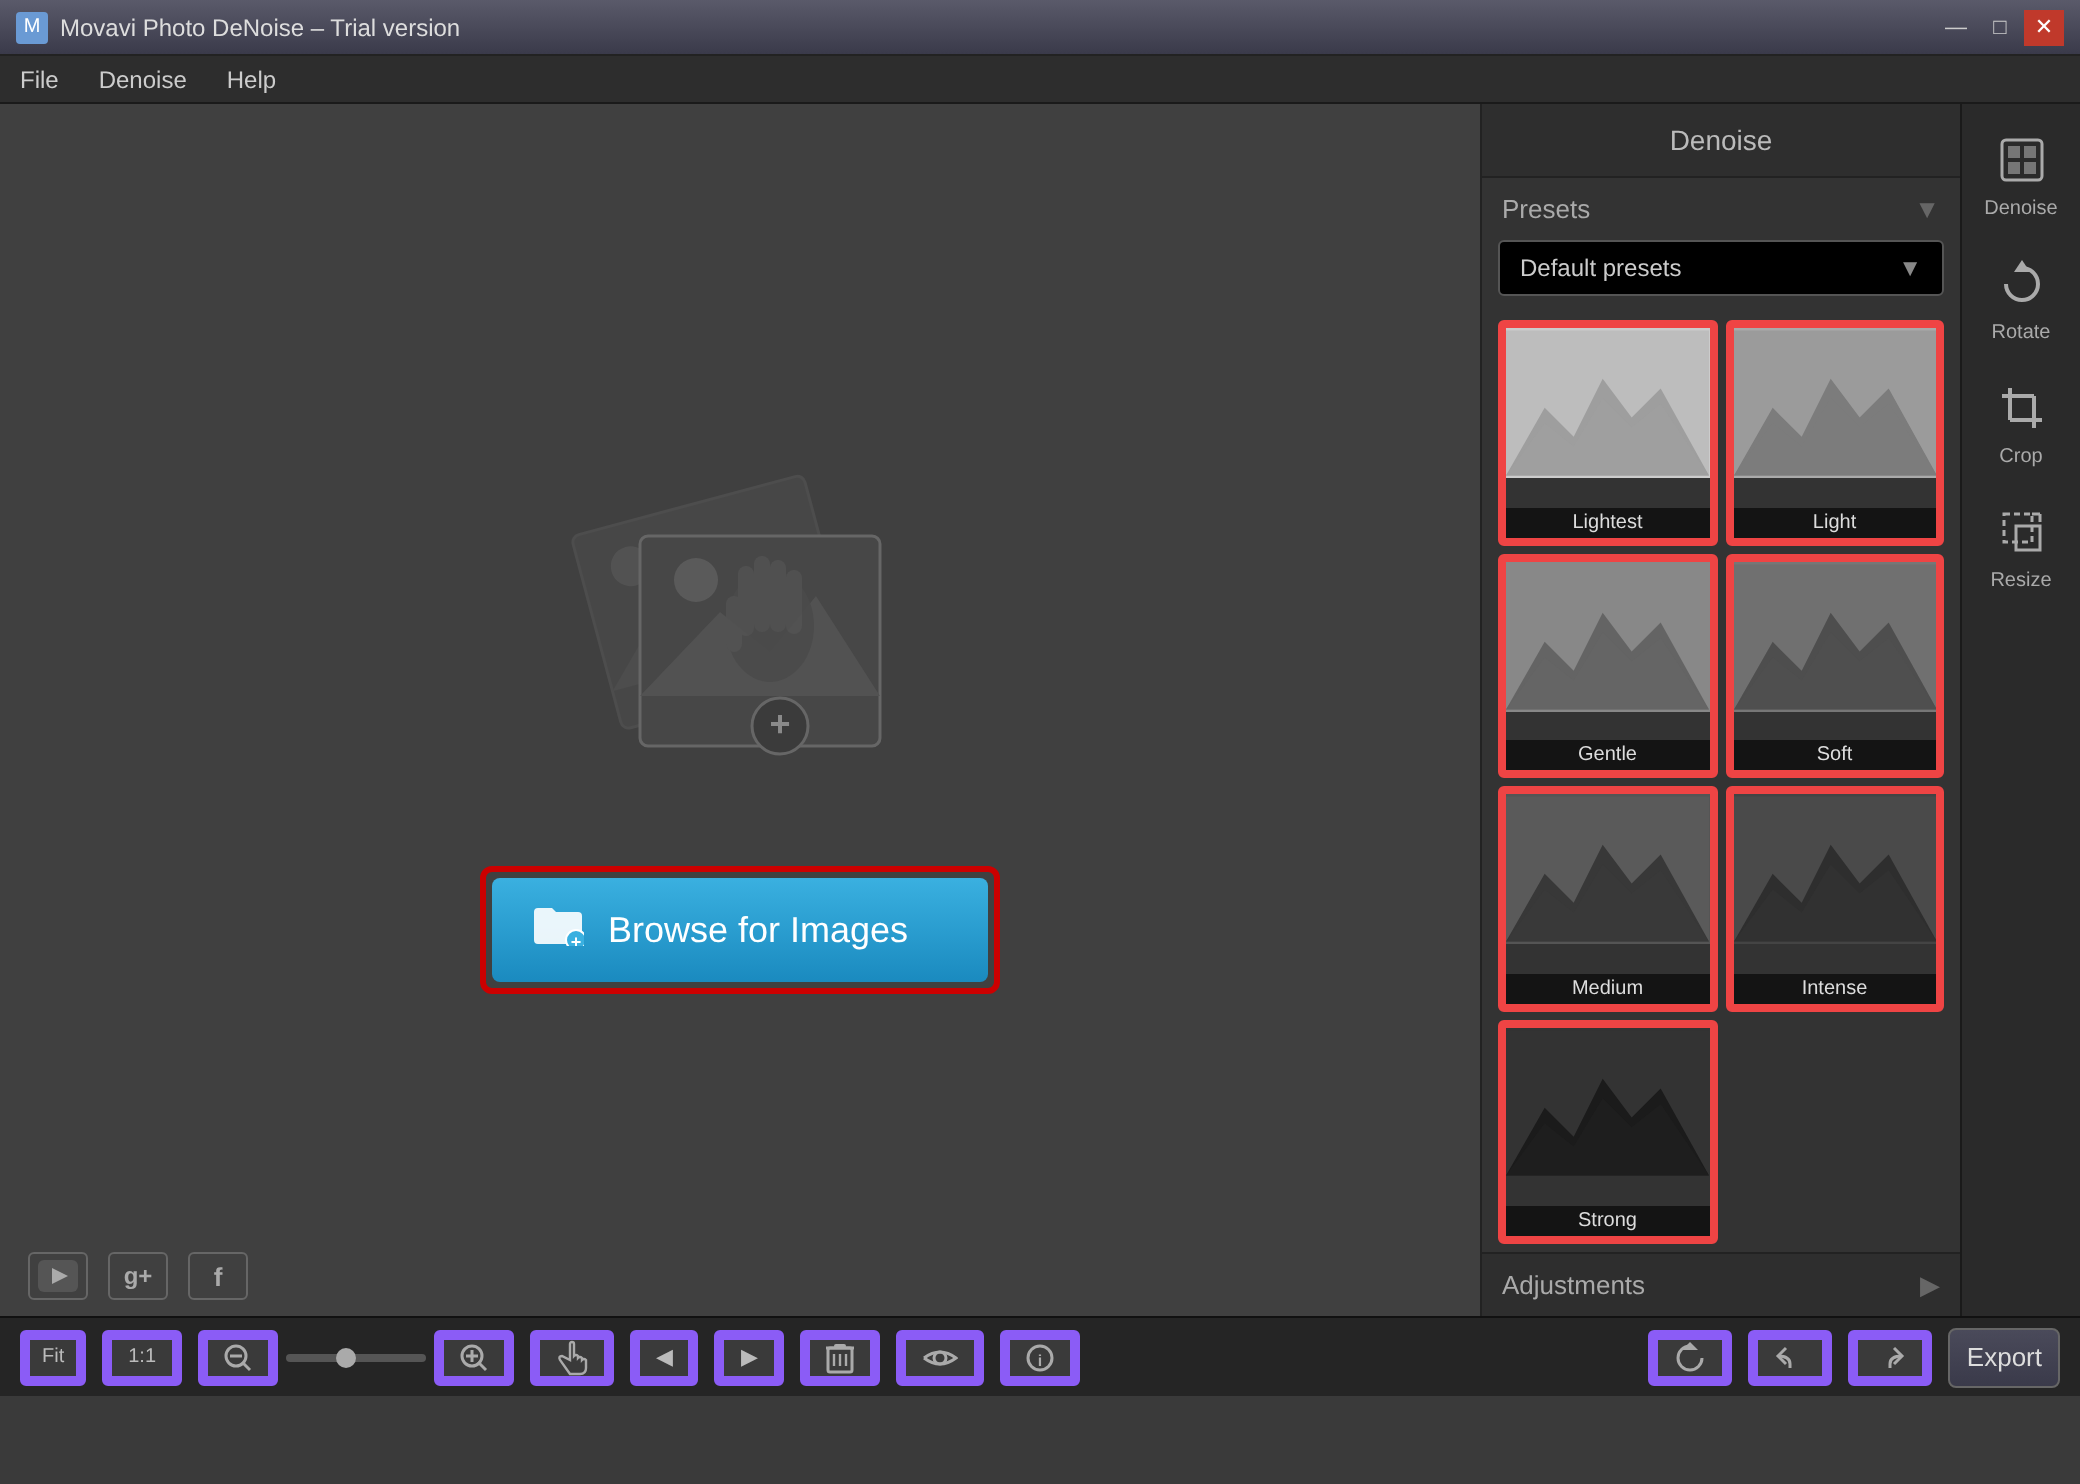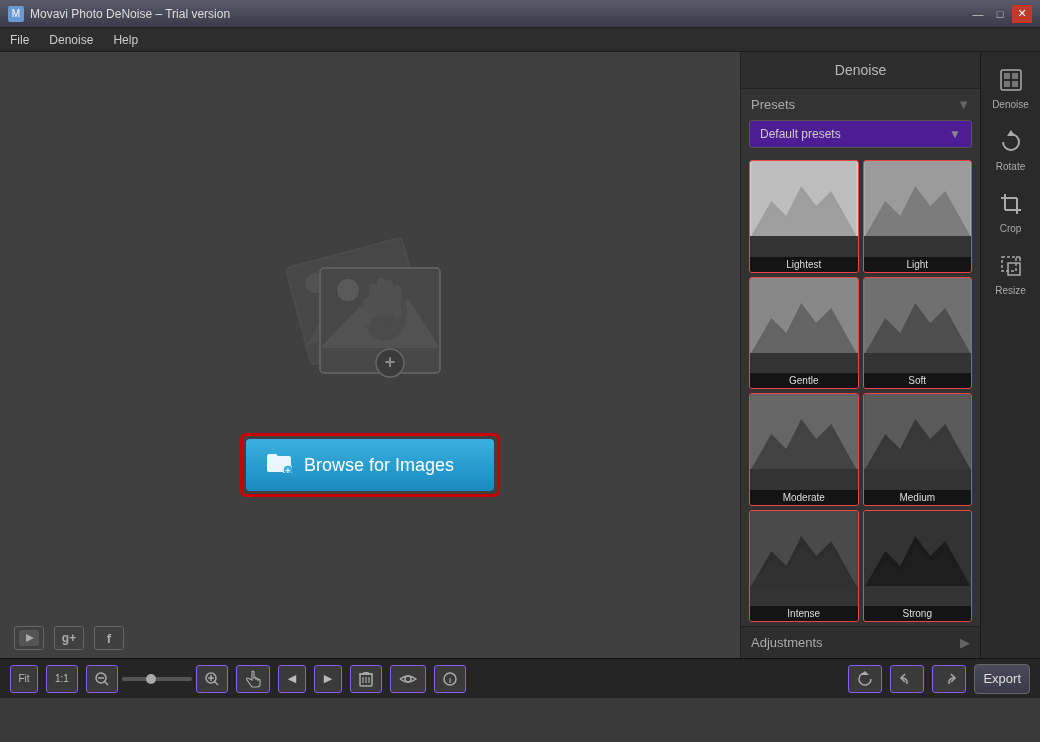--- a/index.html
+++ b/index.html
@@ -207,42 +207,42 @@
       align-items: center;
       justify-content: space-between;
     }
     #presets-dropdown {
       padding: 6px 10px;
       color: #ccc;
       font-size: 12px;
       display: flex;
       align-items: center;
       justify-content: space-between;
-      background: #4c1d95;
+      background: #000000;
       margin: 0 8px 8px 8px;
       border-radius: 3px;
       border: 1px solid #555;
       cursor: pointer;
     }
 
     #presets-grid {
       display: grid;
       grid-template-columns: 1fr 1fr;
       gap: 4px;
       padding: 4px 8px;
       overflow-y: auto;
       flex: 1;
     }
 
     .preset-item {
       position: relative;
       cursor: pointer;
       border-radius: 3px;
       overflow: hidden;
-      border: 1px solid #ef4444;
+      border: 4px solid #ef4444;
     }
 
     .preset-thumbnail {
       width: 100%;
       height: 75px;
       background: linear-gradient(135deg, #1a1a1a 0%, #555 40%, #888 60%, #333 80%, #111 100%);
       position: relative;
       overflow: hidden;
     }
 
@@ -311,21 +311,21 @@
       background: #252525;
       border-top: 1px solid #111;
       display: flex;
       align-items: center;
       padding: 0 10px;
       gap: 8px;
     }
 
     .bottom-btn {
       background: #3a3a3a;
-      border: 1px solid #8b5cf6;
+      border: 5px solid #8b5cf6;
       border-radius: 3px;
       color: #bbb;
       padding: 4px 8px;
       font-size: 11px;
       cursor: pointer;
       display: flex;
       align-items: center;
       justify-content: center;
       height: 28px;
       min-width: 28px;
@@ -520,30 +520,20 @@
           <svg class="preset-thumb-svg" viewBox="0 0 105 75" xmlns="http://www.w3.org/2000/svg">
             <rect width="105" height="75" fill="#777"></rect>
             <polygon points="0,75 20,40 35,55 50,25 65,45 80,30 105,75" fill="#444" opacity="0.7"></polygon>
             <polygon points="0,75 20,48 35,60 50,35 65,50 80,38 105,75" fill="#555" opacity="0.5"></polygon>
             <rect width="105" height="75" fill="rgba(0,0,0,0.05)"></rect>
           </svg>
         </div>
         <div class="preset-label">Soft</div>
       </div>
 
-      <div class="preset-item preset-moderate">
-        <div class="preset-thumbnail">
-          <svg class="preset-thumb-svg" viewBox="0 0 105 75" xmlns="http://www.w3.org/2000/svg">
-            <rect width="105" height="75" fill="#666"></rect>
-            <polygon points="0,75 20,40 35,55 50,25 65,45 80,30 105,75" fill="#333" opacity="0.7"></polygon>
-            <polygon points="0,75 20,48 35,60 50,35 65,50 80,38 105,75" fill="#444" opacity="0.5"></polygon>
-          </svg>
-        </div>
-        <div class="preset-label">Moderate</div>
-      </div>
 
       <div class="preset-item preset-medium">
         <div class="preset-thumbnail">
           <svg class="preset-thumb-svg" viewBox="0 0 105 75" xmlns="http://www.w3.org/2000/svg">
             <rect width="105" height="75" fill="#5a5a5a"></rect>
             <polygon points="0,75 20,40 35,55 50,25 65,45 80,30 105,75" fill="#2a2a2a" opacity="0.7"></polygon>
             <polygon points="0,75 20,48 35,60 50,35 65,50 80,38 105,75" fill="#3a3a3a" opacity="0.5"></polygon>
           </svg>
         </div>
         <div class="preset-label">Medium</div>

